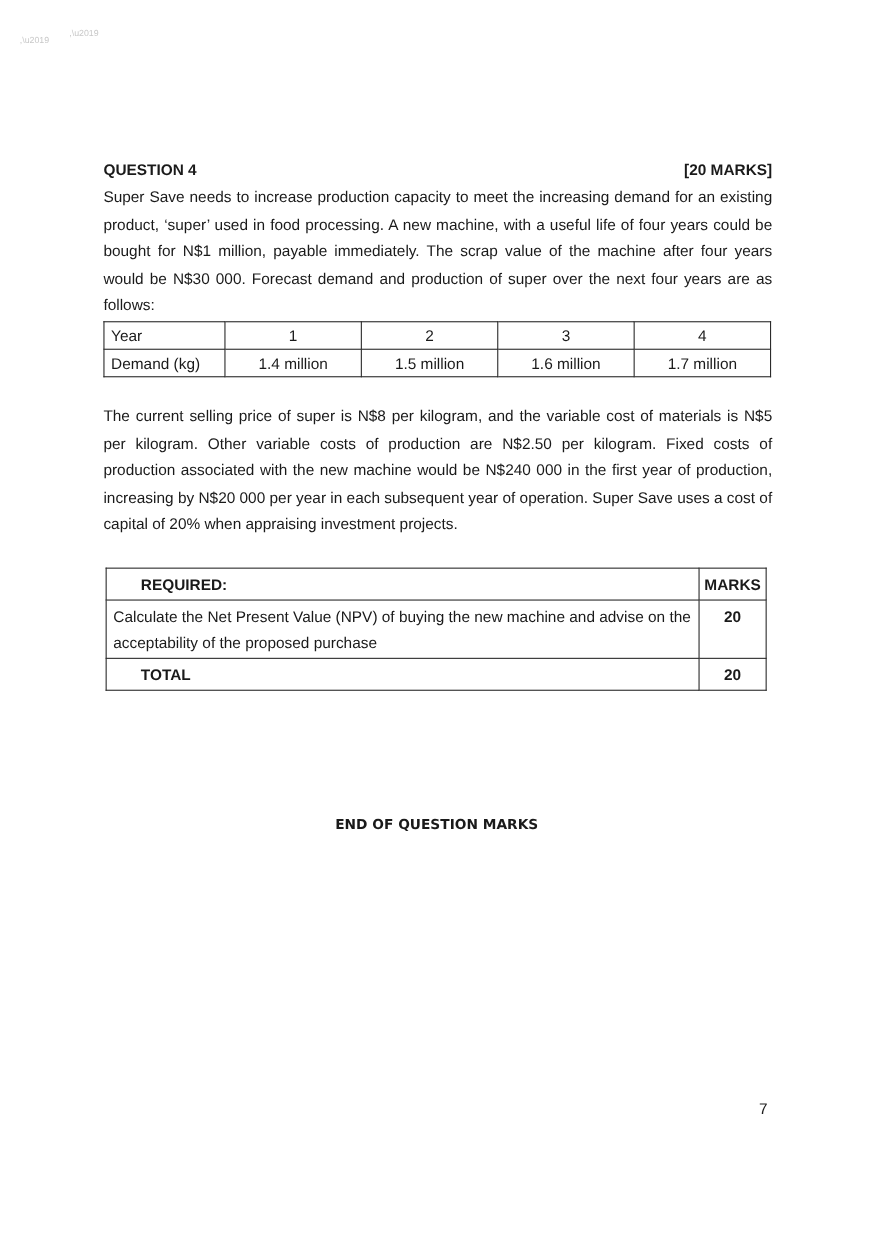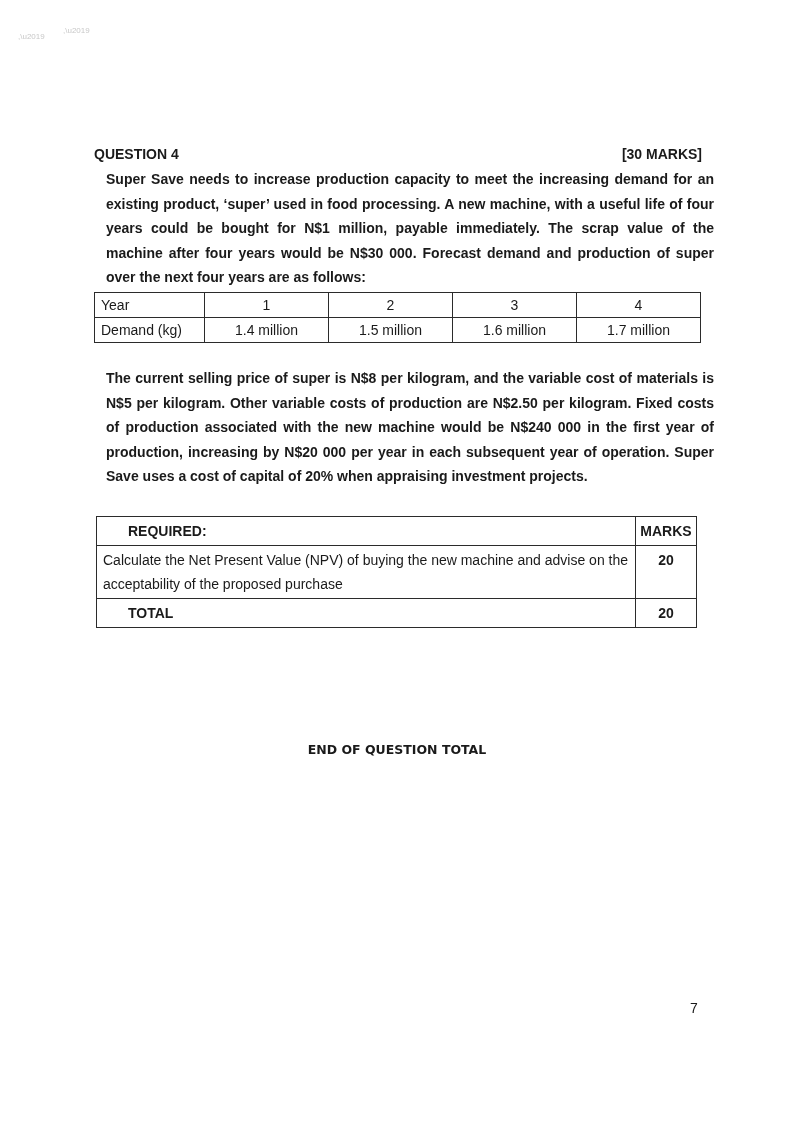--- a/index.html
+++ b/index.html
@@ -7,24 +7,23 @@
     width: 794px; height: 1122px; position: relative; overflow: hidden;
     font-family: "Liberation Sans", sans-serif; color: #1a1a1a;
   }
   .scan-mark { position: absolute; color: #c8c8c8; font-size: 8px; }
   .q-header {
     position: absolute; left: 94px; top: 144px; width: 608px;
     display: flex; justify-content: space-between;
     font-weight: bold; font-size: 14px; line-height: 20px; gap: 38px;
   }
   .para {
-    position: absolute; left: 106px; width: 608px;
+    position: absolute; left: 94px; width: 608px;
     font-size: 14px; line-height: 24.5px; text-align: justify;
     text-align-last: left;
-    font-weight: bold;
   }
   .p1 { top: 167px; }
   .p2 { top: 366px; }
   table { border-collapse: collapse; position: absolute; font-size: 14px; border-radius: 20px; }
   .demand-table { left: 94px; top: 292px; width: 607px; }
   .demand-table td {
     border: 1px solid #2b2b2b; height: 24px; padding: 0 6px;
     text-align: center; vertical-align: middle;
   }
   .demand-table td.rowhead { text-align: left; width: 97px; }
@@ -42,21 +41,21 @@
   .page-num { position: absolute; left: 690px; top: 1000px; font-size: 14px; }
 </style>
 </head>
 <body>
 
 <span class="scan-mark" style="left:18px;top:32px;">,\u2019</span>
 <span class="scan-mark" style="left:63px;top:26px;">,\u2019</span>
 
 <div class="q-header">
   <span>QUESTION 4</span>
-  <span>[30 MARKS]</span>
+  <span>[20 MARKS]</span>
 </div>
 
 <div class="para p1">Super Save needs to increase production capacity to meet the increasing demand for an existing product, ‘super’ used in food processing. A new machine, with a useful life of four years could be bought for N$1 million, payable immediately. The scrap value of the machine after four years would be N$30 000. Forecast demand and production of super over the next four years are as follows:</div>
 
 <table class="demand-table">
   <tbody>
       <tr>
     <td class="rowhead">Year</td>
     <td>1</td>
     <td>2</td>
@@ -85,15 +84,15 @@
     <td>Calculate the Net Present Value (NPV) of buying the new machine and advise on the acceptability of the proposed purchase</td>
     <td class="marks">20</td>
   </tr>
   <tr>
     <td class="bold">TOTAL</td>
     <td class="marks">20</td>
   </tr>
 </tbody>
   </table>
 
-<div class="end-note">END OF QUESTION TOTAL</div>
+<div class="end-note">END OF QUESTION MARKS</div>
 
 <div class="page-num">7</div>
 
 </body></html>

